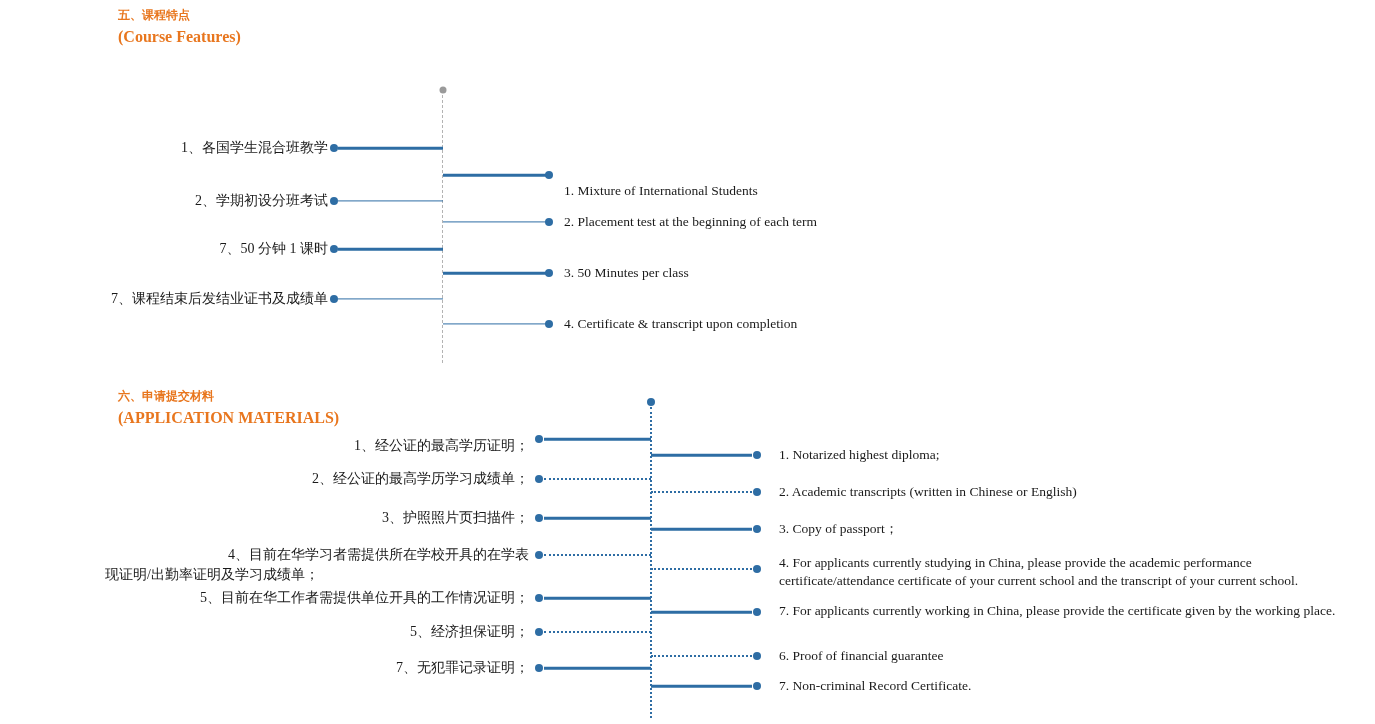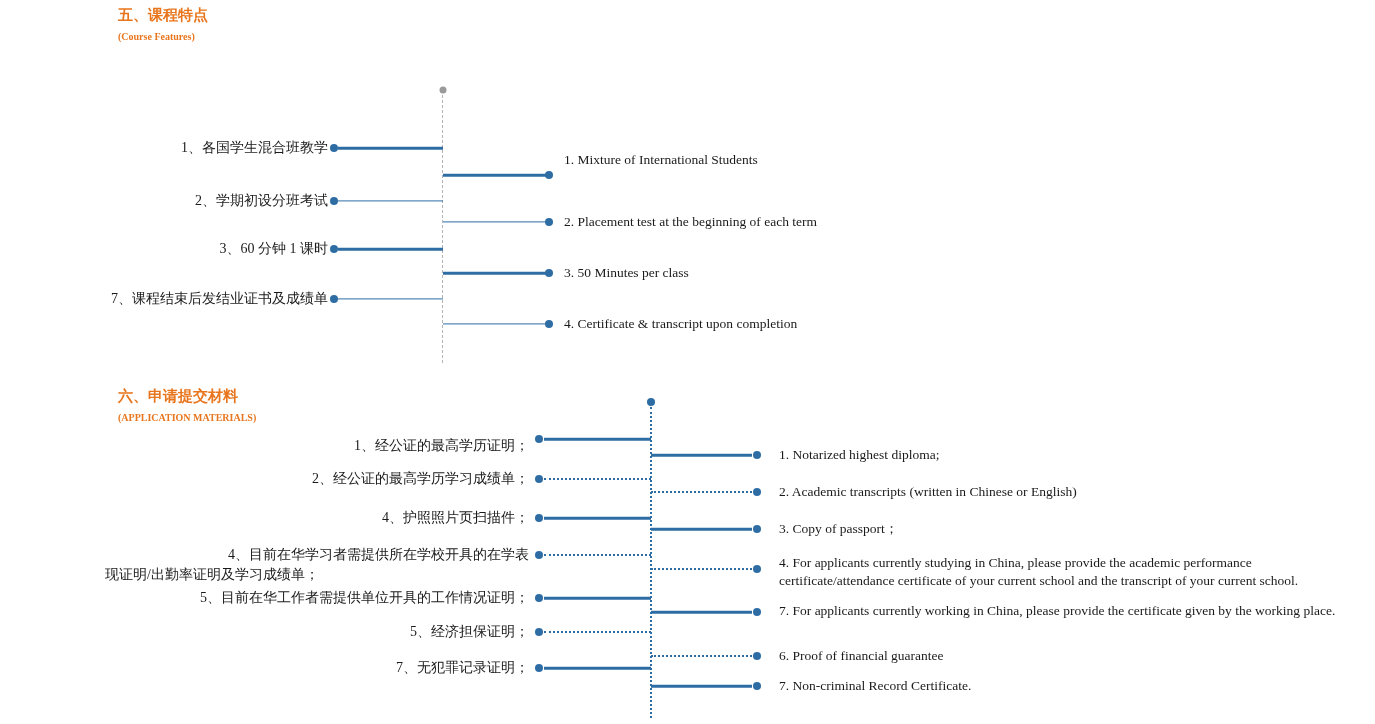--- a/index.html
+++ b/index.html
@@ -9,22 +9,22 @@
     --axis_gray:#b3b3b3;
     --text:#1a1a1a;
   }
   *{margin:0;padding:0;box-sizing:border-box;}
   html,body{background:#ffffff;}
   .page{
     position:relative;width:1375px;height:724px;background:#ffffff;overflow:hidden;
     font-family:"Liberation Serif","DejaVu Serif",serif;color:var(--text);
   }
   .heading{position:absolute;color:var(--accent_orange);font-weight:bold;}
-  .heading .h-zh{font-size:15px;line-height:21px;}
-  .heading .h-en{font-size:10px;line-height:21px;}
+  .heading .h-zh{font-size:12px;line-height:21px;}
+  .heading .h-en{font-size:16px;line-height:21px;}
   .txt{position:absolute;font-size:14px;line-height:20px;white-space:nowrap;}
   .txt.r{text-align:right;}
   .txt.en{font-size:13.5px;}
   .txt.wrap{white-space:normal;line-height:18px;}
   .dot{
     position:absolute;width:8px;height:8px;border-radius:50%;
     background:var(--line_blue);transform:translate(-50%,-50%);
   }
   .dot.gray{background:var(--dot_gray);width:7px;height:7px;}
   .hline{position:absolute;transform:translateY(-50%);}
@@ -51,31 +51,31 @@
     <div class="vline v-dash-gray" style="left:442px;top:95px;height:268px;"></div>
 
     <div class="txt r" style="left:40px;top:138px;width:288px;">1、各国学生混合班教学</div>
     <div class="dot" style="left:334px;top:148px;"></div>
     <div class="hline l-solid" style="left:338px;top:148px;width:105px;"></div>
 
     <div class="txt r" style="left:40px;top:191px;width:288px;">2、学期初设分班考试</div>
     <div class="dot" style="left:334px;top:201px;"></div>
     <div class="hline l-thin" style="left:338px;top:201px;width:105px;"></div>
 
-    <div class="txt r" style="left:40px;top:239px;width:288px;">3、60 分钟 1 课时</div>
+    <div class="txt r" style="left:40px;top:239px;width:288px;">7、50 分钟 1 课时</div>
     <div class="dot" style="left:334px;top:249px;"></div>
     <div class="hline l-solid" style="left:338px;top:249px;width:105px;"></div>
 
     <div class="txt r" style="left:40px;top:289px;width:288px;">7、课程结束后发结业证书及成绩单</div>
     <div class="dot" style="left:334px;top:299px;"></div>
     <div class="hline l-thin" style="left:338px;top:299px;width:105px;"></div>
 
     <div class="hline l-solid" style="left:443px;top:175px;width:103px;"></div>
     <div class="dot" style="left:549px;top:175px;"></div>
-    <div class="txt en" style="left:564px;top:150px;">1. Mixture of International Students</div>
+    <div class="txt en" style="left:564px;top:181px;">1. Mixture of International Students</div>
 
     <div class="hline l-thin" style="left:443px;top:222px;width:103px;"></div>
     <div class="dot" style="left:549px;top:222px;"></div>
     <div class="txt en" style="left:564px;top:212px;">2. Placement test at the beginning of each term</div>
 
     <div class="hline l-solid" style="left:443px;top:273px;width:103px;"></div>
     <div class="dot" style="left:549px;top:273px;"></div>
     <div class="txt en" style="left:564px;top:263px;">3. 50 Minutes per class</div>
 
     <div class="hline l-thin" style="left:443px;top:324px;width:103px;"></div>
@@ -94,21 +94,21 @@
     <div class="vline v-dot-blue" style="left:650px;top:407px;height:311px;"></div>
 
     <div class="txt r" style="left:60px;top:436px;width:469px;">1、经公证的最高学历证明；</div>
     <div class="dot" style="left:539px;top:439px;"></div>
     <div class="hline l-solid" style="left:544px;top:439px;width:107px;"></div>
 
     <div class="txt r" style="left:60px;top:469px;width:469px;">2、经公证的最高学历学习成绩单；</div>
     <div class="dot" style="left:539px;top:479px;"></div>
     <div class="hline l-dotted" style="left:544px;top:479px;width:107px;"></div>
 
-    <div class="txt r" style="left:60px;top:508px;width:469px;">4、护照照片页扫描件；</div>
+    <div class="txt r" style="left:60px;top:508px;width:469px;">3、护照照片页扫描件；</div>
     <div class="dot" style="left:539px;top:518px;"></div>
 
     <div class="hline l-solid" style="left:544px;top:518px;width:107px;"></div>
 
     <div class="txt r" style="left:60px;top:545px;width:469px;">4、目前在华学习者需提供所在学校开具的在学表</div>
     <div class="txt" style="left:105px;top:565px;">现证明/出勤率证明及学习成绩单；</div>
     <div class="dot" style="left:539px;top:555px;"></div>
     <div class="hline l-dotted" style="left:544px;top:555px;width:107px;"></div>
 
     <div class="txt r" style="left:60px;top:588px;width:469px;">5、目前在华工作者需提供单位开具的工作情况证明；</div>

